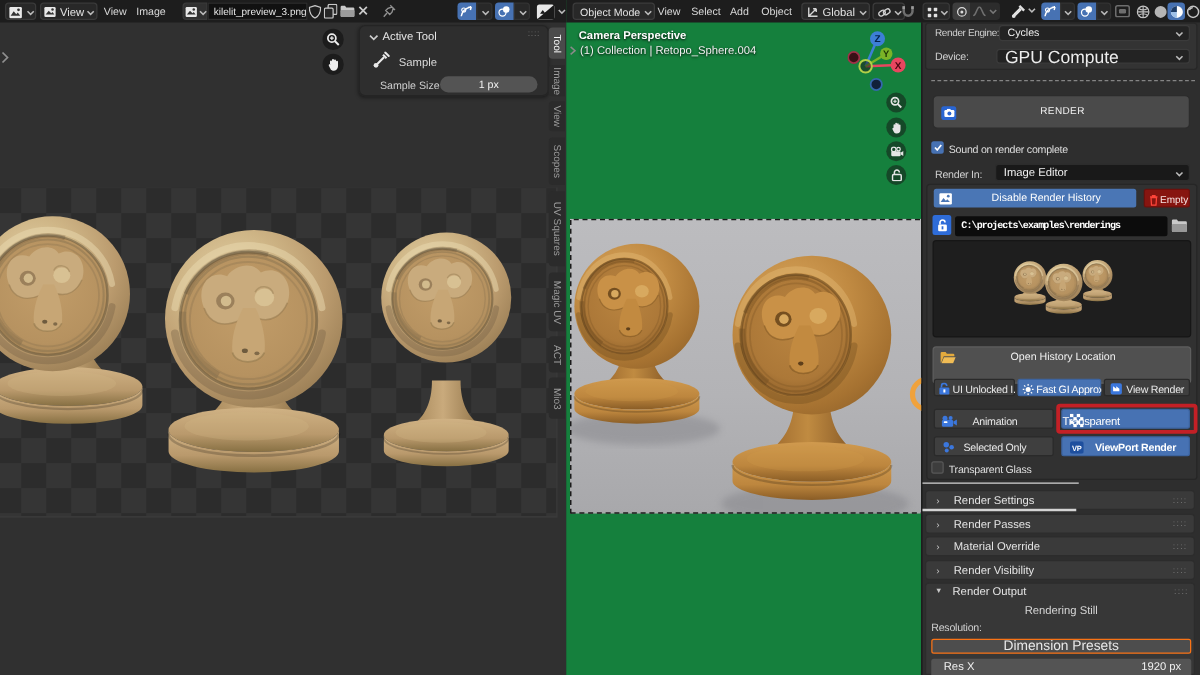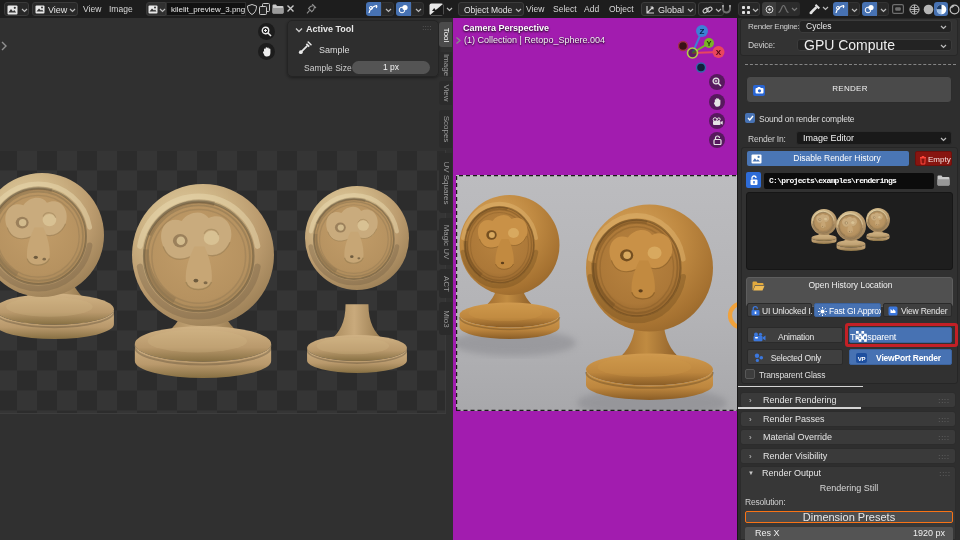--- a/index.html
+++ b/index.html
@@ -220,21 +220,21 @@
             <path d="M2 5 V3.2 a0.8 0.8 0 011.6 0 V2 a0.8 0.8 0 011.6 0 V2.4 a0.8 0.8 0 011.6 0 V3.4 a0.8 0.8 0 011.6 0 V7 a3.6 3.6 0 01-3.6 3.6 h-0.6 A2.8 2.8 0 012 8.4 L1 6.4 a0.9 0.9 0 011.4-0.9 Z" fill="#ededed"></path>
           </svg>
     </div>
   </div>
 
   <div id="atool">
     <div class="abs" style="left:287px;top:20px;width:152px;height:57px;background:#2e2e2ef2;border:1px solid #242424;border-radius:5px;box-shadow:0 1px 3px rgba(0,0,0,.4)">
       <svg class="abs" style="left:7px;top:6px" width="8" height="6" viewBox="0 0 8 6">
             <path d="M1 1.5l3 3 3-3" stroke="#ccc" fill="none" stroke-width="1.3"></path>
           </svg>
-      <span class="abs" style="left:18px;top:2.5px;color:#e8e8e8;font-size:9px;font-weight:bold">Active Tool</span>
+      <span class="abs" style="left:18px;top:2.5px;color:#e8e8e8;font-size:9px;font-weight:normal">Active Tool</span>
       <span class="abs" style="right:6px;top:3px;color:#6e6e6e;font-size:7px;letter-spacing:0.5px">::::</span>
       <svg class="abs" style="left:10px;top:20px" width="14" height="14" viewBox="0 0 14 14">
             <path d="M9 2.2 L11.8 5 L10.6 6.2 L7.8 3.4 Z" fill="#e8e8e8"></path>
             <path d="M8.6 4.2 L3.6 9.2 Q2.2 10.6 1.6 12.4 Q3.4 11.8 4.8 10.4 L9.8 5.4 Z" fill="#e8e8e8"></path>
             <path d="M10.2 1 L13 3.8" stroke="#e8e8e8" stroke-width="1.5" stroke-linecap="round"></path>
             <circle cx="2.8" cy="11.2" r="1.9" fill="#e8e8e8"></circle>
           </svg>
       <span class="abs" style="left:31px;top:24px;color:#dcdcdc;font-size:9px">Sample</span>
       <span class="abs" style="left:16px;top:41.5px;color:#cfcfcf;font-size:8.5px">Sample Size</span>
       <div class="abs" style="left:64px;top:40px;width:78px;height:12.5px;background:#545454;border-radius:7px;color:#f2f2f2;font-size:8.5px;text-align:center;line-height:12px">1 px</div>
@@ -264,21 +264,21 @@
         </div>
     <div class="vtab" style="top:269px;height:29px">
           <span>ACT</span>
         </div>
     <div class="vtab" style="top:302px;height:33px">
           <span>Mio3</span>
         </div>
   </div>
 </div>
 
-<div id="vp" class="abs" style="left:453px;top:0;width:284px;height:540px;background:#a21caf">
+<div id="vp" class="abs" style="left:453px;top:0;width:284px;height:540px;background:#15803d">
   <div class="hdr" style="left:0;width:507px"></div>
   <div id="vphdr">
     <div class="drop" style="left:5px;top:2px;width:66px;height:14px">
       <span class="abs" style="left:5px;top:2px;font-size:8.5px">Object Mode</span>
       <svg class="abs" style="left:56px;top:5px" width="7" height="5" viewBox="0 0 7 5">
             <path d="M1 1l2.5 2.5L6 1" stroke="#bbb" fill="none" stroke-width="1.2"></path>
           </svg>
     </div>
     <span class="mtxt" style="left:73px">View</span>
     <span class="mtxt" style="left:100px">Select</span>
@@ -609,21 +609,21 @@
     </div>
 
     <div class="abs" style="left:107px;top:304.5px;width:113px;height:24px;border:3.5px solid #c32026;border-radius:3px"></div>
 
     <div class="abs" style="left:7px;top:351px;width:10px;height:10px;background:#3d3d3d;border:1px solid #585858;border-radius:2px"></div>
     <span class="lbl" style="left:21px;top:352px;color:#dedede">Transparent Glass</span>
 
     <div class="abs" style="left:0px;top:367.5px;width:125px;height:1.5px;background:#d4d4d4"></div>
     <div class="phdr" style="top:374px">
           <span class="ar">›</span>
-          <span class="tt">Render Rendering</span>
+          <span class="tt">Render Settings</span>
           <span class="dots">::::</span>
         </div>
     <div class="abs" style="left:0px;top:389px;width:123px;height:1.5px;background:#d4d4d4"></div>
     <div class="phdr" style="top:392.5px">
           <span class="ar">›</span>
           <span class="tt">Render Passes</span>
           <span class="dots">::::</span>
         </div>
     <div class="phdr" style="top:411px">
           <span class="ar">›</span>

